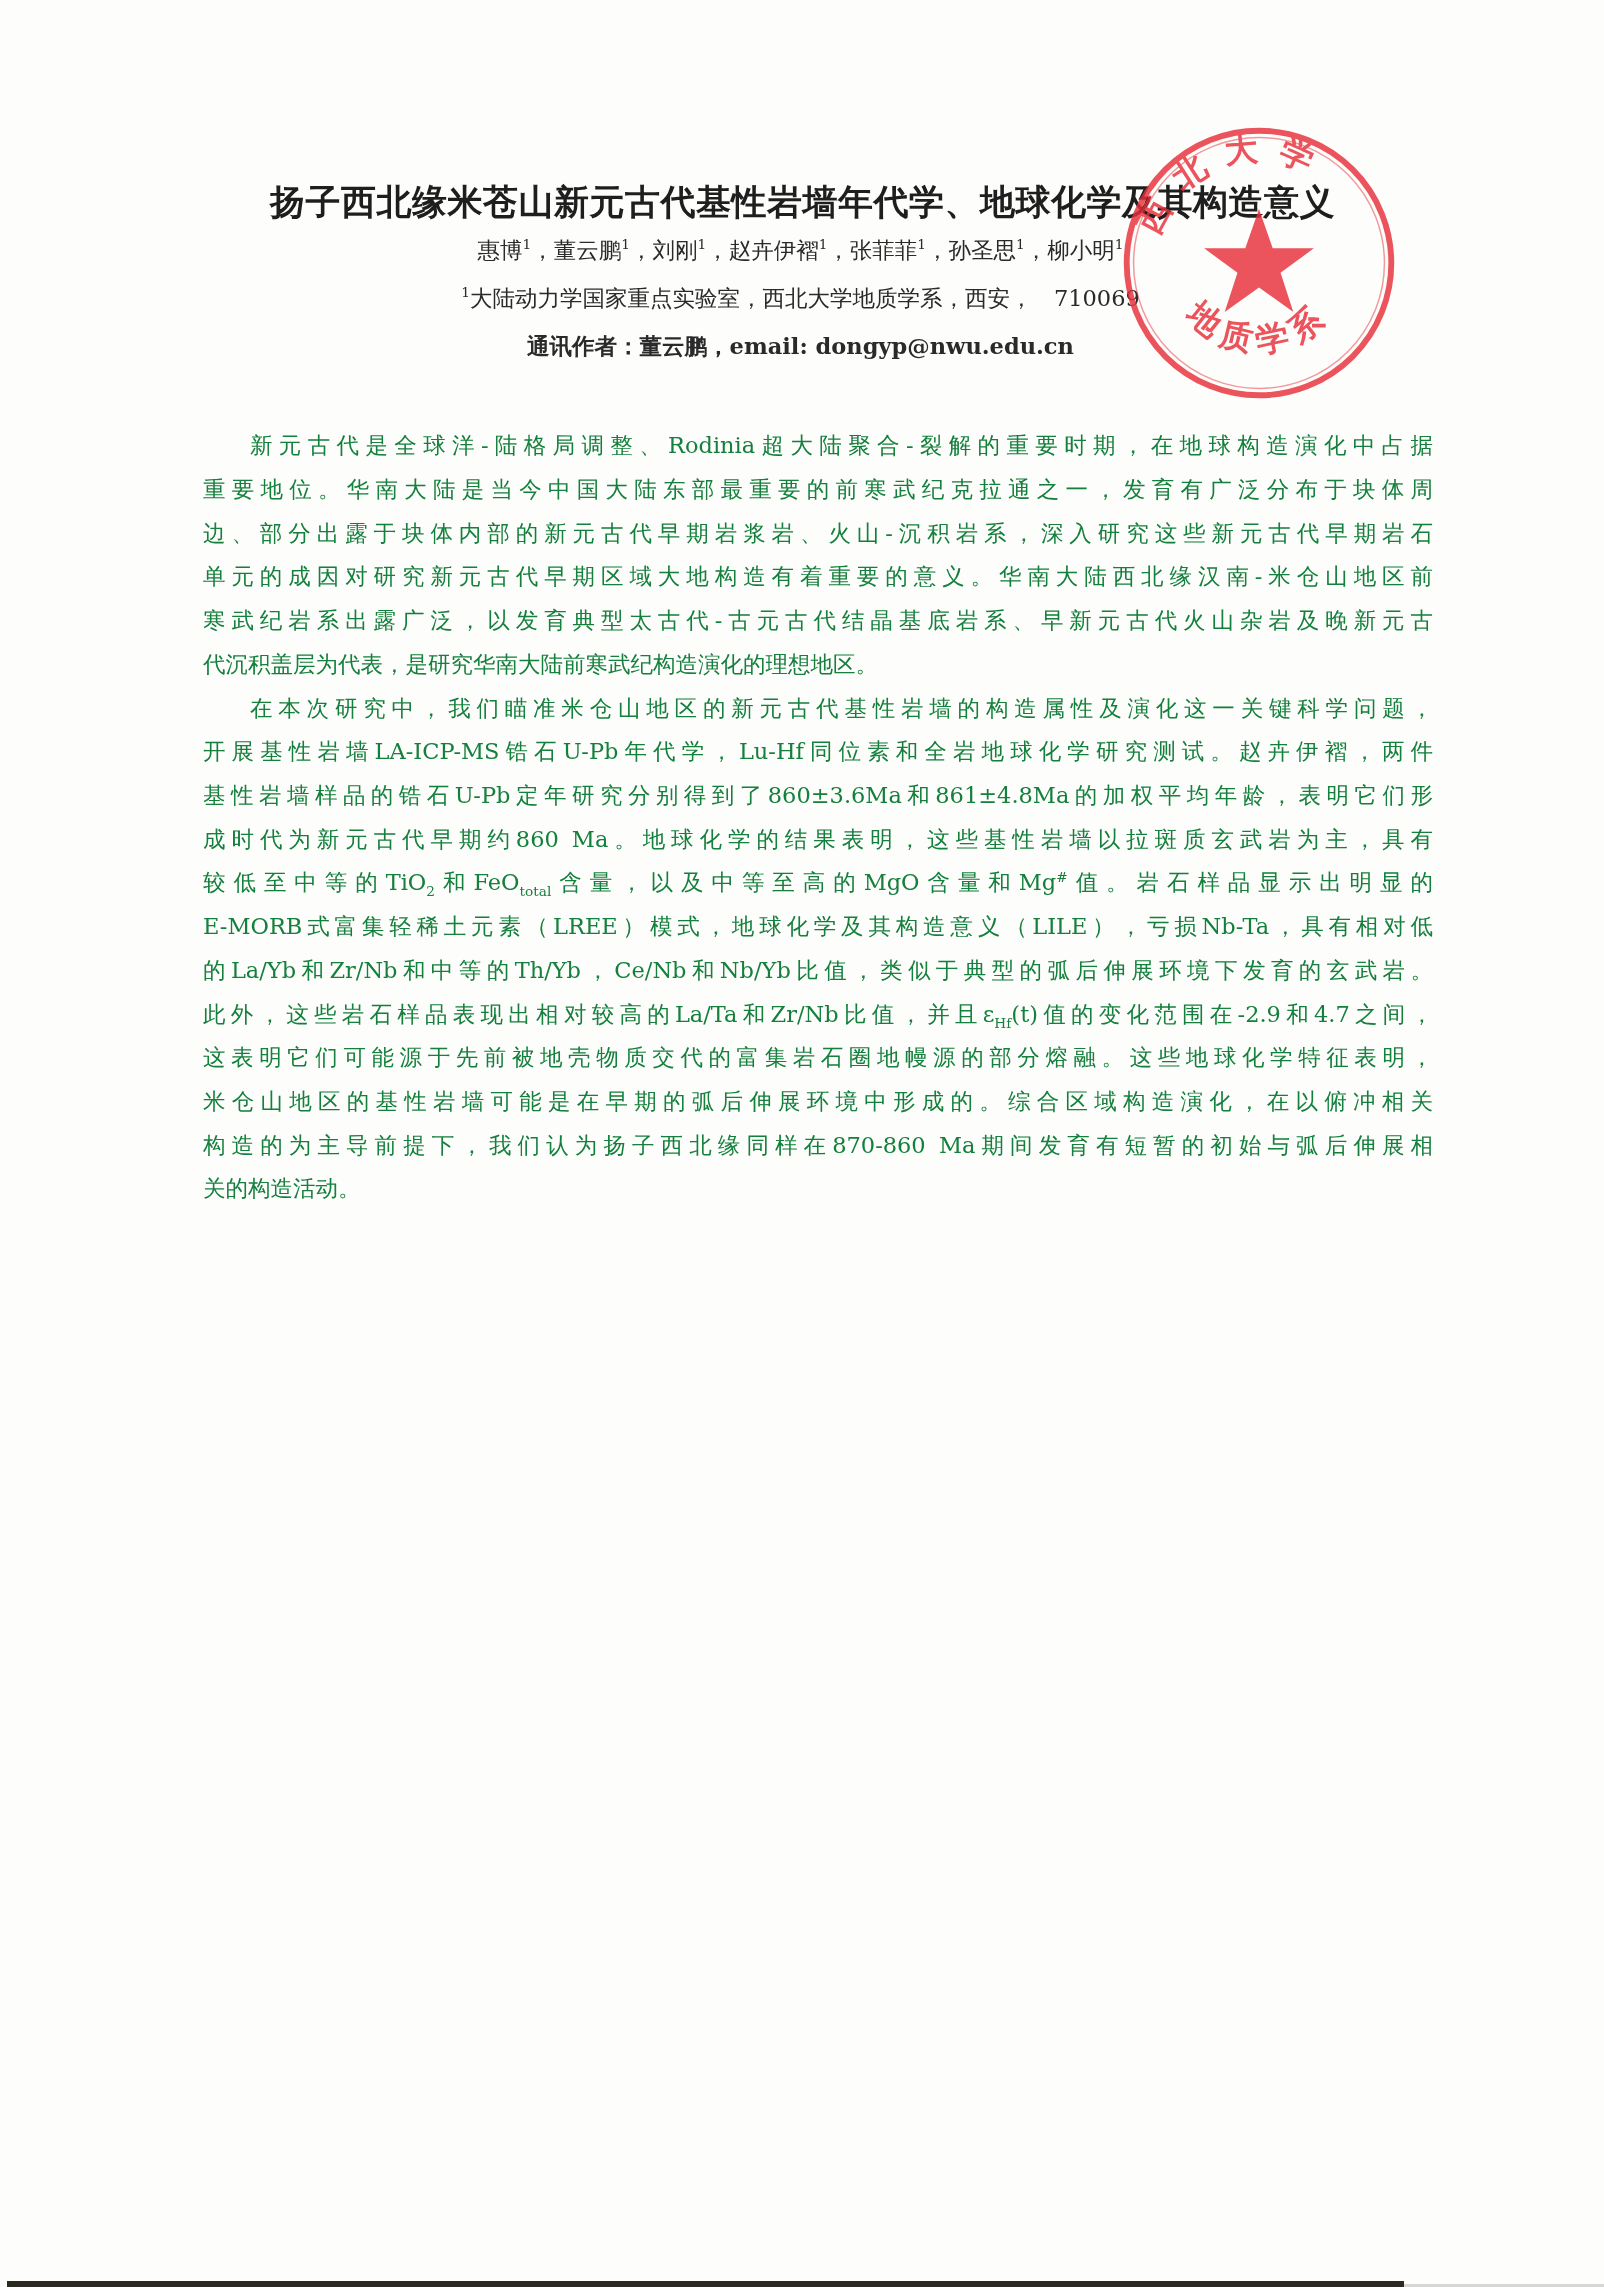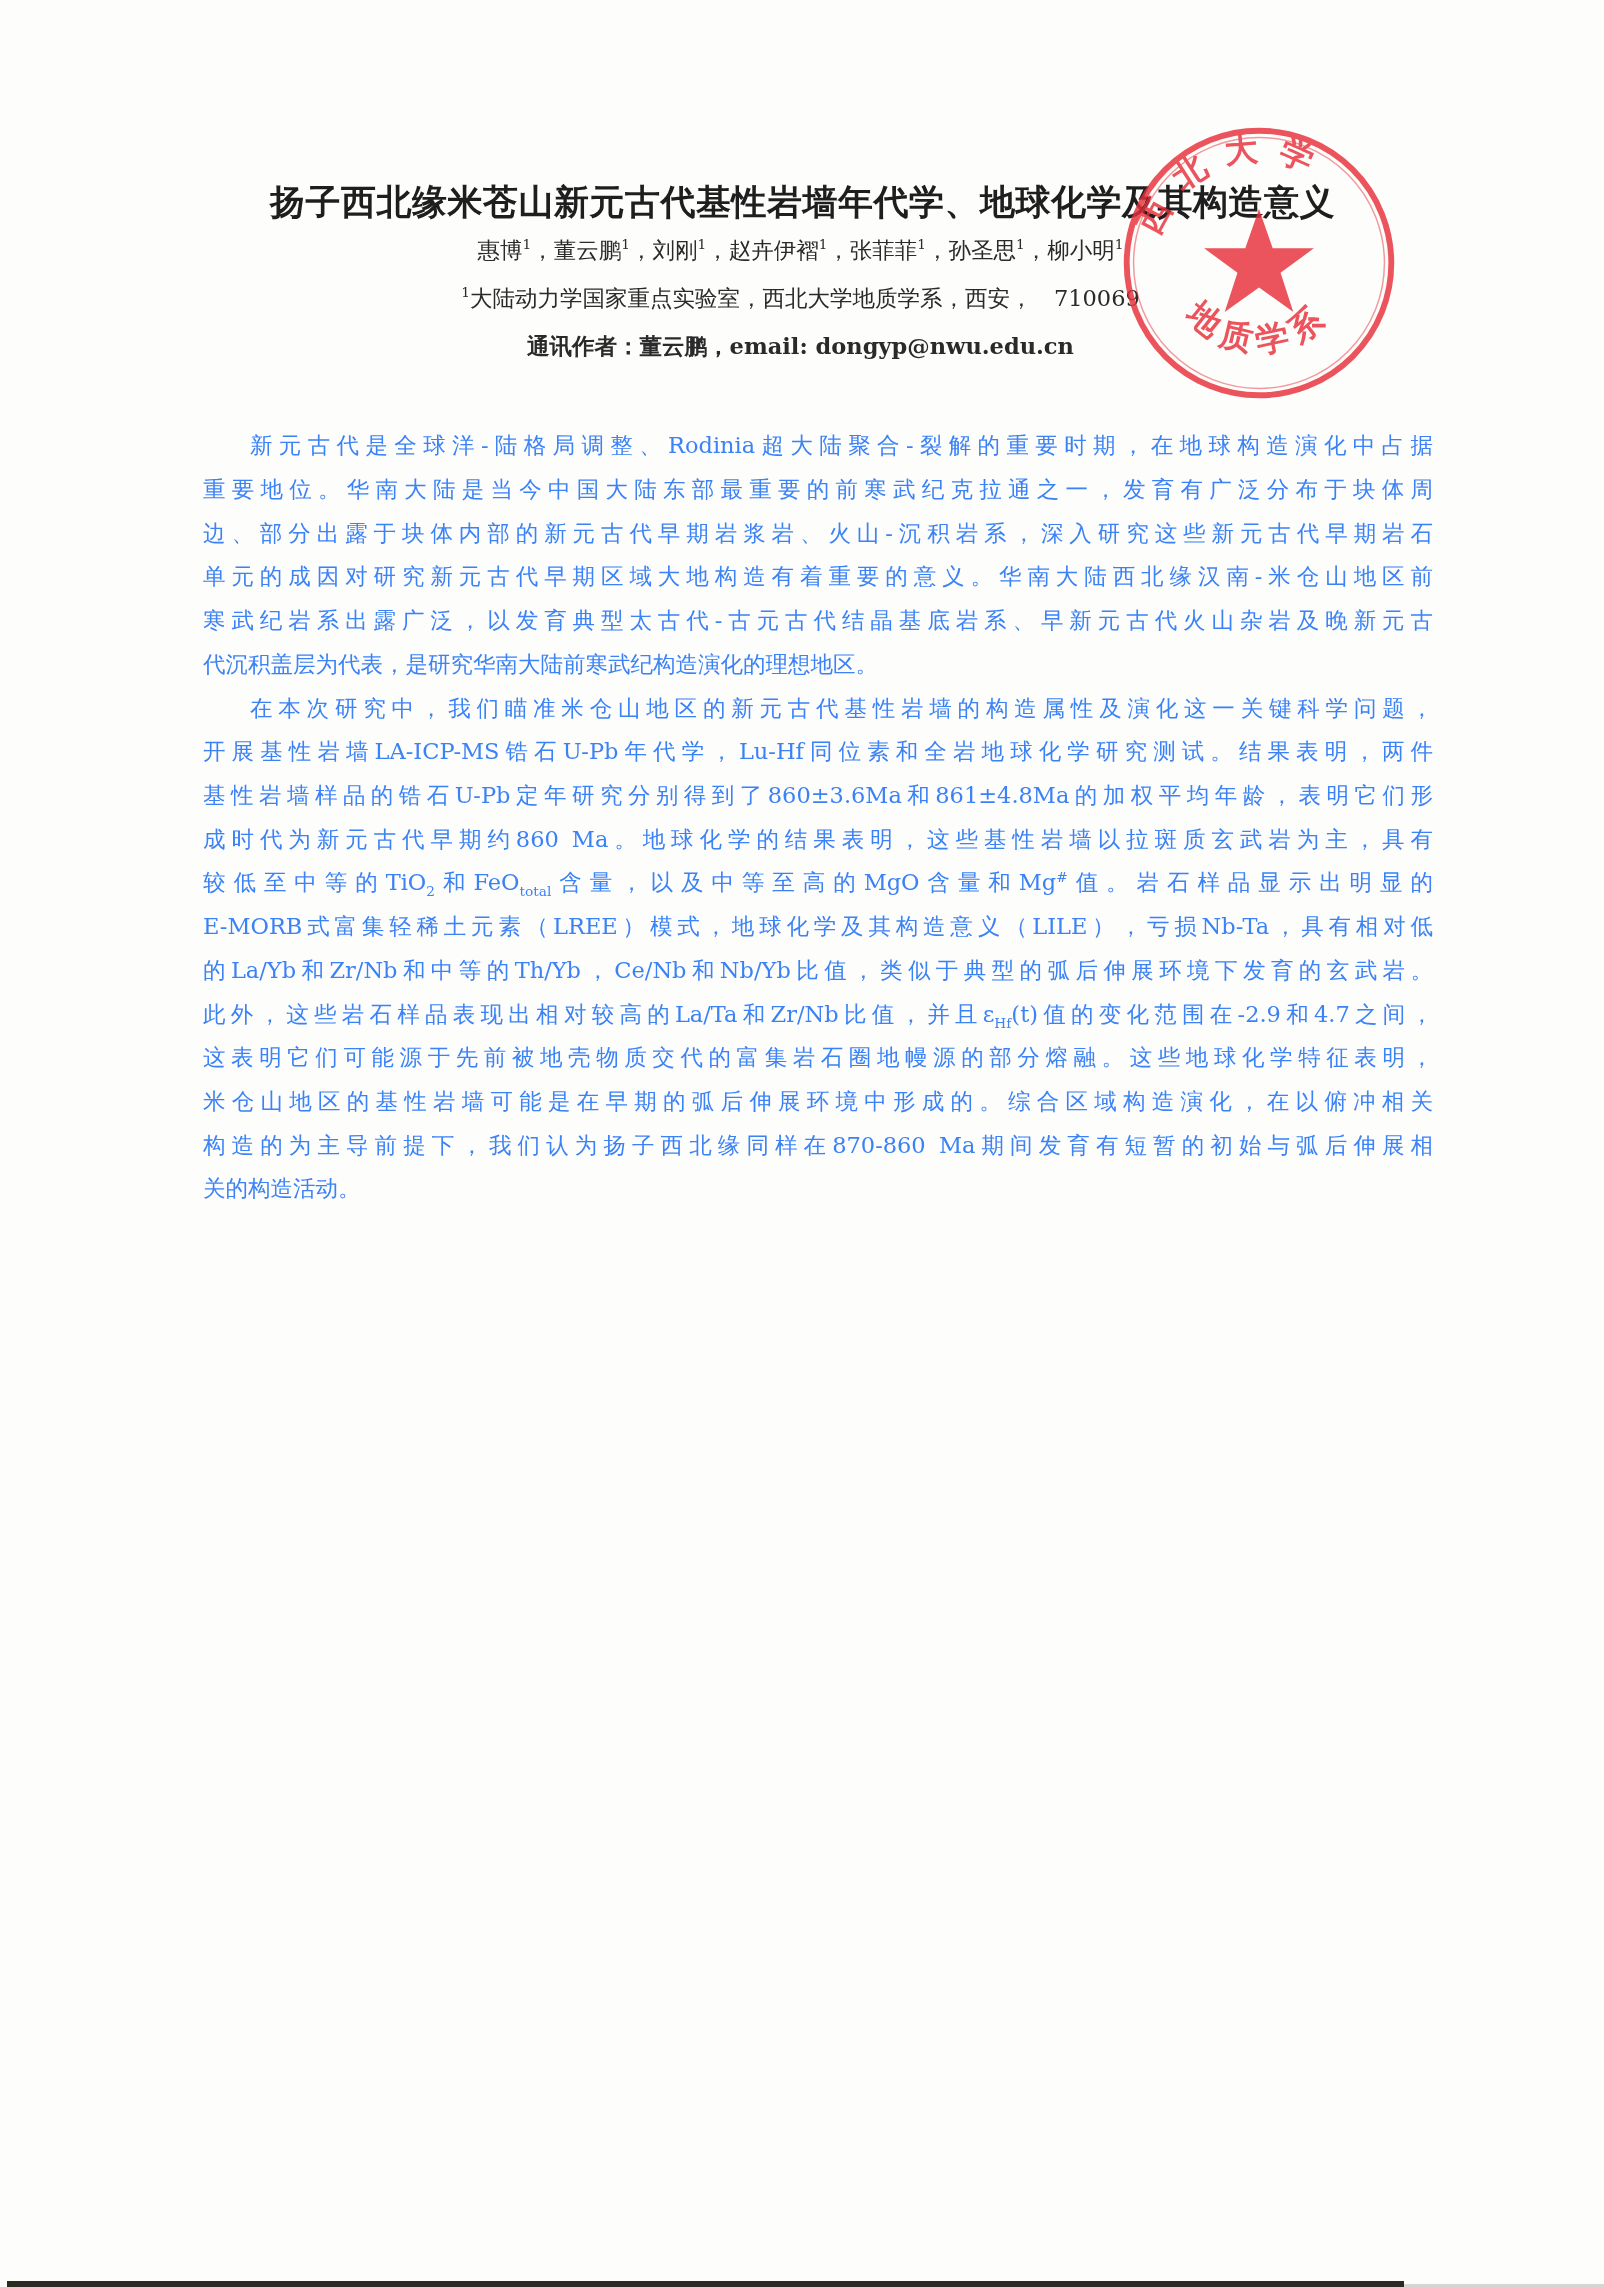--- a/index.html
+++ b/index.html
@@ -15,21 +15,21 @@
     font-family: "DejaVu Sans", "Liberation Sans", sans-serif;
     color: #1e1e1e; letter-spacing: 0.5px;
   }
   .center-line {
     position: absolute; left: 0; width: 1601px; text-align: center;
     font-size: 22.5px; color: #2a2a2a;
   }
   .center-line sup { font-size: 13.7px; vertical-align: 8.8px; line-height: 0; }
   .body-line {
     position: absolute; left: 203px; width: 1230px; height: 29px;
-    font-size: 22.5px; line-height: 29px; color: #3b82f6;
+    font-size: 22.5px; line-height: 29px; color: #15803d;
     text-align: justify; text-align-last: justify; white-space: nowrap;
     display: flex; justify-content: space-between;
   }
   .body-line.indent { left: 250px; width: 1183px; }
   .body-line.last { text-align-last: left; justify-content: flex-start; }
   .body-line span.txt { white-space: normal; width: 100%; display: block; text-align: justify; text-align-last: inherit; }
   .body-line.last span.txt { text-align-last: left; }
   sub { font-size: 13.7px; line-height: 0; }
   sup { font-size: 13.7px; line-height: 0; }
   .stamp {
@@ -92,21 +92,21 @@
     <div class="body-line" style="top: 606px;">
       <span class="txt">寒武纪岩系出露广泛，以发育典型太古代-古元古代结晶基底岩系、早新元古代火山杂岩及晚新元古</span>
     </div>
     <div class="body-line last" style="top: 650px;">
       <span class="txt">代沉积盖层为代表，是研究华南大陆前寒武纪构造演化的理想地区。</span>
     </div>
     <div class="body-line indent" style="top: 694px;">
       <span class="txt">在本次研究中，我们瞄准米仓山地区的新元古代基性岩墙的构造属性及演化这一关键科学问题，</span>
     </div>
     <div class="body-line" style="top: 737px;">
-      <span class="txt">开展基性岩墙LA-ICP-MS锆石U-Pb年代学，Lu-Hf同位素和全岩地球化学研究测试。结果表明，两件</span>
+      <span class="txt">开展基性岩墙LA-ICP-MS锆石U-Pb年代学，Lu-Hf同位素和全岩地球化学研究测试。赵卉伊褶，两件</span>
     </div>
     <div class="body-line" style="top: 781px;">
       <span class="txt">基性岩墙样品的锆石U-Pb定年研究分别得到了860±3.6Ma和861±4.8Ma的加权平均年龄，表明它们形</span>
     </div>
     <div class="body-line" style="top: 825px;">
       <span class="txt">成时代为新元古代早期约860 Ma。地球化学的结果表明，这些基性岩墙以拉斑质玄武岩为主，具有</span>
     </div>
     <div class="body-line" style="top: 868px;">
       <span class="txt">较低至中等的TiO<sub>2</sub>和FeO<sub>total</sub>含量，以及中等至高的MgO含量和Mg<sup>#</sup>值。岩石样品显示出明显的</span>
     </div>

